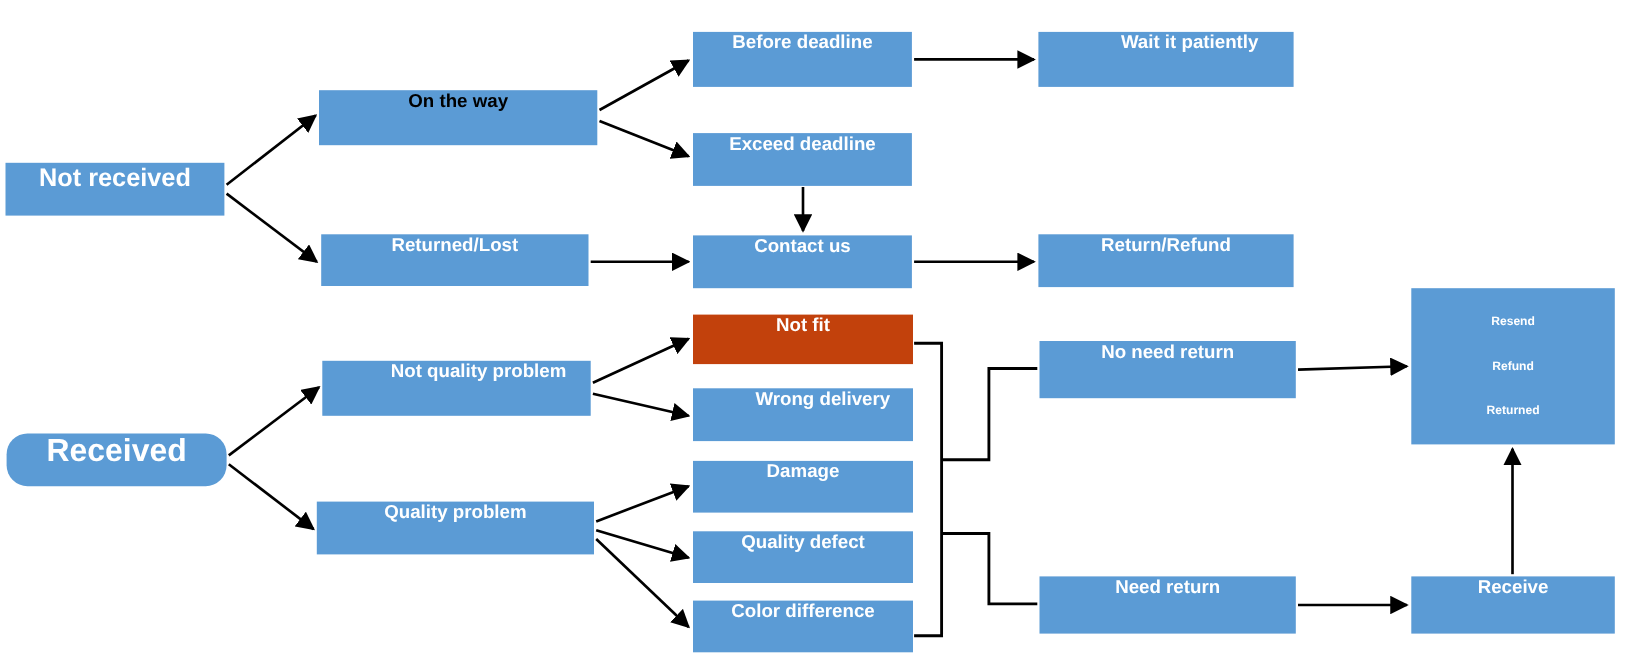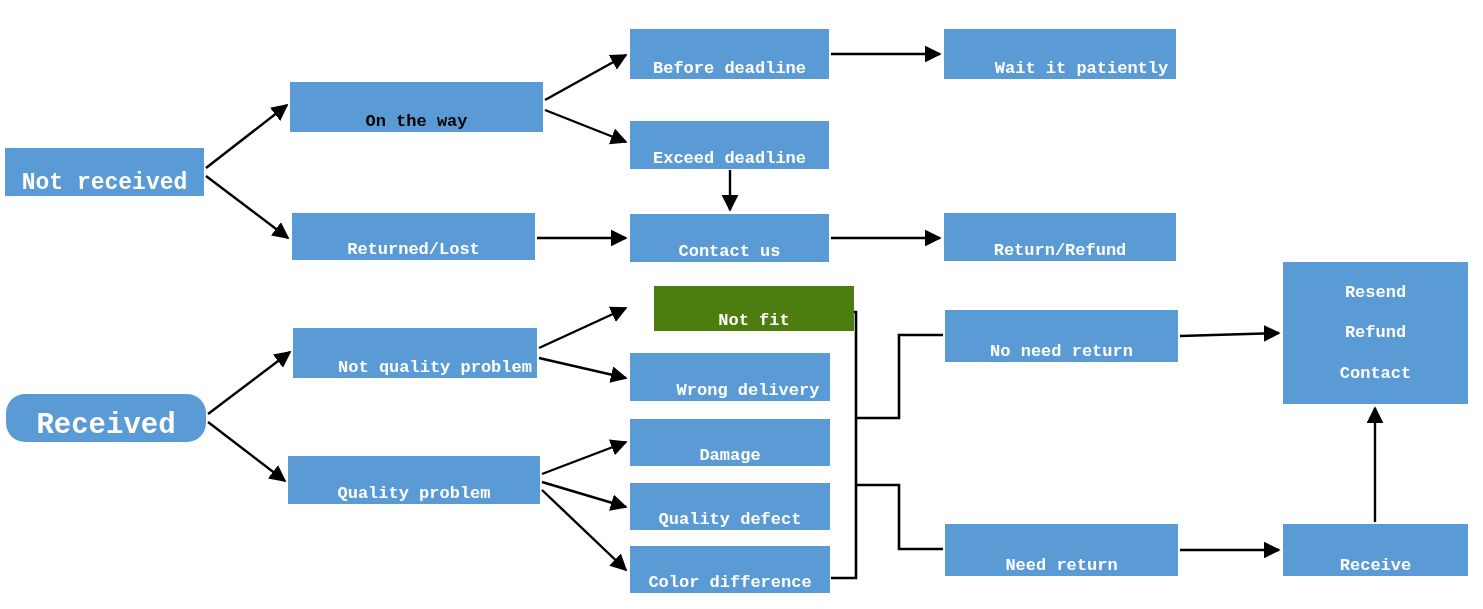--- a/index.html
+++ b/index.html
@@ -5,27 +5,26 @@
 <style>
   html,body{margin:0;padding:0;background:#ffffff;}
   body{font-family:"Liberation Sans",sans-serif;}
   #canvas{position:relative;width:1483px;height:609px;background:#ffffff;overflow:hidden;}
   #edges{position:absolute;left:0;top:0;width:1483px;height:609px;pointer-events:none;}
   .node{
     position:absolute;
     background:#5b9bd5;
     color:#ffffff;
     display:flex;
-    align-items:flex-end;
+    align-items:flex-start;
     justify-content:center;
     text-align:center;
     box-sizing:border-box;
     line-height:1.15;
     overflow:hidden;
-    font-family:Liberation Mono, monospace;
   }
   .node .lbl{display:block;width:100%;padding:0 4px;box-sizing:border-box;}
   .w700{font-weight:700;}
   .stack{flex-direction:column;justify-content:space-around;padding:10px 0;}
   .stack .lbl{font-weight:700;}
 </style>
 </head>
 <body>
 
 <div id="canvas" style="background: rgb(255, 255, 255);">
@@ -102,21 +101,21 @@
   </div>
   <div class="node w700" style="left: 6px; top: 394px; width: 200px; height: 48px; font-size: 29px; background: rgb(91, 155, 213); color: rgb(255, 255, 255); border-radius: 19px;">
     <span class="lbl">Received</span>
   </div>
   <div class="node w700" style="left: 293px; top: 328px; width: 244px; height: 50px; font-size: 17px; background: rgb(91, 155, 213); color: rgb(255, 255, 255); padding-left: 40px;">
     <span class="lbl">Not quality problem</span>
   </div>
   <div class="node w700" style="left: 288px; top: 456px; width: 252px; height: 48px; font-size: 17px; background: rgb(91, 155, 213); color: rgb(255, 255, 255);">
     <span class="lbl">Quality problem</span>
   </div>
-  <div class="node w700" style="left: 654px; top: 286px; width: 200px; height: 45px; font-size: 17px; background: #4d7c0f; color: rgb(255, 255, 255);">
+  <div class="node w700" style="left: 630px; top: 286px; width: 200px; height: 45px; font-size: 17px; background: #c2410c; color: rgb(255, 255, 255);">
     <span class="lbl">Not fit</span>
   </div>
   <div class="node w700" style="left: 630px; top: 353px; width: 200px; height: 48px; font-size: 17px; background: rgb(91, 155, 213); color: rgb(255, 255, 255); padding-left: 36px;">
     <span class="lbl">Wrong delivery</span>
   </div>
   <div class="node w700" style="left: 630px; top: 419px; width: 200px; height: 47px; font-size: 17px; background: rgb(91, 155, 213); color: rgb(255, 255, 255);">
     <span class="lbl">Damage</span>
   </div>
   <div class="node w700" style="left: 630px; top: 483px; width: 200px; height: 47px; font-size: 17px; background: rgb(91, 155, 213); color: rgb(255, 255, 255);">
     <span class="lbl">Quality defect</span>
@@ -127,19 +126,19 @@
   <div class="node w700" style="left: 945px; top: 310px; width: 233px; height: 52px; font-size: 17px; background: rgb(91, 155, 213); color: rgb(255, 255, 255);">
     <span class="lbl">No need return</span>
   </div>
   <div class="node w700" style="left: 945px; top: 524px; width: 233px; height: 52px; font-size: 17px; background: rgb(91, 155, 213); color: rgb(255, 255, 255);">
     <span class="lbl">Need return</span>
   </div>
   <div class="node w700" style="left: 1283px; top: 524px; width: 185px; height: 52px; font-size: 17px; background: rgb(91, 155, 213); color: rgb(255, 255, 255);">
     <span class="lbl">Receive</span>
   </div>
 
-  <div class="node stack" id="stack-node" style="left: 1283px; top: 262px; width: 185px; height: 142px; font-size: 17px; background: rgb(91, 155, 213); color: rgb(255, 255, 255);">
+  <div class="node stack" id="stack-node" style="left: 1283px; top: 262px; width: 185px; height: 142px; font-size: 11px; background: rgb(91, 155, 213); color: rgb(255, 255, 255);">
     <span class="lbl">Resend</span>
     <span class="lbl">Refund</span>
-    <span class="lbl">Contact</span>
+    <span class="lbl">Returned</span>
   </div>
 
 </div>
 
 </body></html>

